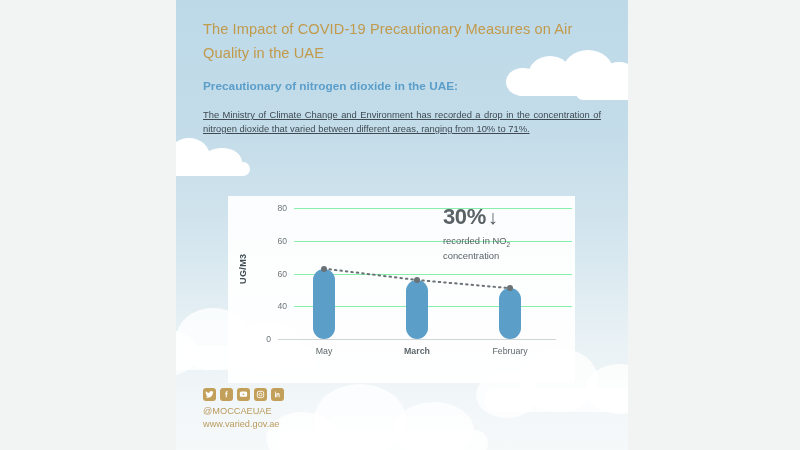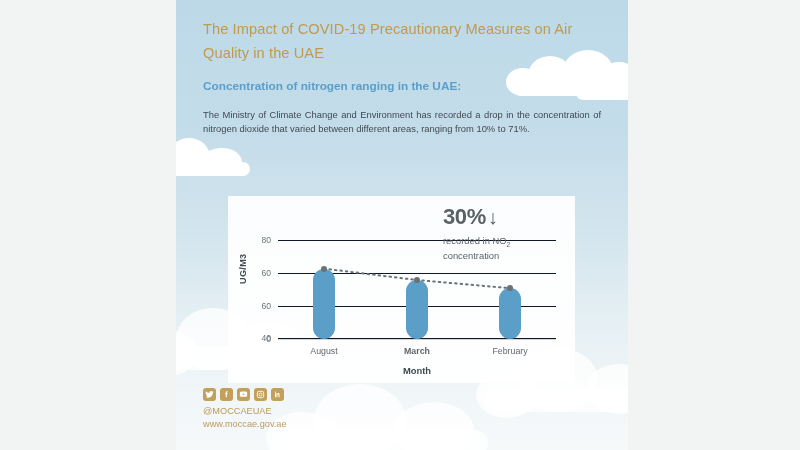--- a/index.html
+++ b/index.html
@@ -33,29 +33,30 @@
     color:#c19a4b;font-size:14.6px;font-weight:normal;line-height:1.62;
     letter-spacing:.1px;margin:0 0 14px 0;
   }
   .subtitle{
     color:#5b9ec9;font-size:11.8px;font-weight:bold;line-height:1.3;
     margin:0 0 13px 0;
   }
   .para{
     color:#3f4a52;font-size:9.4px;line-height:1.52;margin:0 0 11px 0;
     text-align:justify;
+    text-decoration:underline;
   }
 
   
   .chart-panel{
     position:absolute;left:52px;top:196px;width:347px;height:187px;
     background:rgba(255,255,255,.93);z-index:8;
   }
   .plot{position:absolute;left:50px;top:12px;width:278px;height:131px;}
-  .gridline{position:absolute;left:0;width:100%;height:1px;background:#0f172a;margin-top:32px;}
+  .gridline{position:absolute;left:16px;width:100%;height:1px;background:#86efac;}
   .axisline{position:absolute;left:0;width:100%;height:1px;background:#cfd6d8;}
   .ytick{
     position:absolute;right:calc(100% + 7px);transform:translateY(-50%);
     font-size:8.6px;color:#6d7679;white-space:nowrap;
   }
   .ylabel{
     position:absolute;left:10px;top:88px;transform:rotate(-90deg);
     transform-origin:left top;font-size:9px;font-weight:bold;color:#3f4a52;
     letter-spacing:.4px;
   }
@@ -142,21 +143,21 @@
 
     <div class="cloud soft" style="left:300px;top:344px;width:190px;height:66px;">
       <i style="left:0px;top:28px;width:62px;height:46px;"></i>
       <i style="left:44px;top:4px;width:78px;height:64px;"></i>
       <i style="left:110px;top:20px;width:66px;height:50px;"></i>
       <i style="left:8px;top:44px;width:176px;height:24px;border-radius:12px;"></i>
     </div>
 
     <div class="content">
       <h1 class="title">The Impact of COVID-19 Precautionary Measures on Air Quality in the UAE</h1>
-      <h2 class="subtitle">Concentration of nitrogen ranging in the UAE:</h2>
+      <h2 class="subtitle">Precautionary of nitrogen dioxide in the UAE:</h2>
       <p class="para">The Ministry of Climate Change and Environment has recorded a drop in the concentration of nitrogen dioxide that varied between different areas, ranging from 10% to 71%.</p>
     </div>
 
     <div class="chart-panel">
 
       <div class="ylabel">UG/M3</div>
 
       <div class="plot">
 
         <div class="gridline" style="top:0px;">
@@ -180,25 +181,24 @@
         <div class="bar" style="left:221px;top:80.2px;height:50.8px;"></div>
 
         <svg class="trend" viewBox="0 0 278 131" preserveAspectRatio="none">
           <polyline points="46,60.6 139,72.0 232,80.2" fill="none" stroke="#6a7276" stroke-width="2" stroke-dasharray="1.5 4" stroke-linecap="round" vector-effect="non-scaling-stroke"></polyline>
         </svg>
 
         <div class="marker" style="left:46px;top:60.6px;"></div>
         <div class="marker" style="left:139px;top:72.0px;"></div>
         <div class="marker" style="left:232px;top:80.2px;"></div>
 
-        <span class="xtick" style="left:46px;">August</span>
+        <span class="xtick" style="left:46px;">May</span>
         <span class="xtick" style="left:139px;font-weight:bold;">March</span>
         <span class="xtick" style="left:232px;">February</span>
 
-        <div class="xlabel">Month</div>
       </div>
 
       <div class="annot">
         <div class="big">
           <span>30%</span>
           <span class="arrow">↓</span>
         </div>
         <div class="sub">
           <span>recorded in NO</span><sub>2</sub><br>
           <span>concentration</span>
@@ -229,20 +229,20 @@
               <circle cx="12" cy="12" r="4"></circle>
             </svg>
         </a>
         <a class="sicon">
           <svg width="9" height="9" viewBox="0 0 24 24" fill="#fff">
               <path d="M5.4 8.5H8V19H5.4zM6.7 4.2a1.6 1.6 0 1 0 0 3.2 1.6 1.6 0 0 0 0-3.2zM14.3 8.3c-1.4 0-2.2.7-2.6 1.3V8.5H9.1V19h2.6v-5.8c0-1.3.6-2 1.7-2s1.6.8 1.6 2V19h2.6v-6.2c0-2.8-1.5-4.5-3.3-4.5z"></path>
             </svg>
         </a>
       </div>
       <div class="handle">@MOCCAEUAE</div>
-      <div class="site">www.moccae.gov.ae</div>
+      <div class="site">www.varied.gov.ae</div>
     </div>
 
   </div>
 
   <div class="letterbox left"></div>
   <div class="letterbox right"></div>
 </div>
 
 </body></html>

